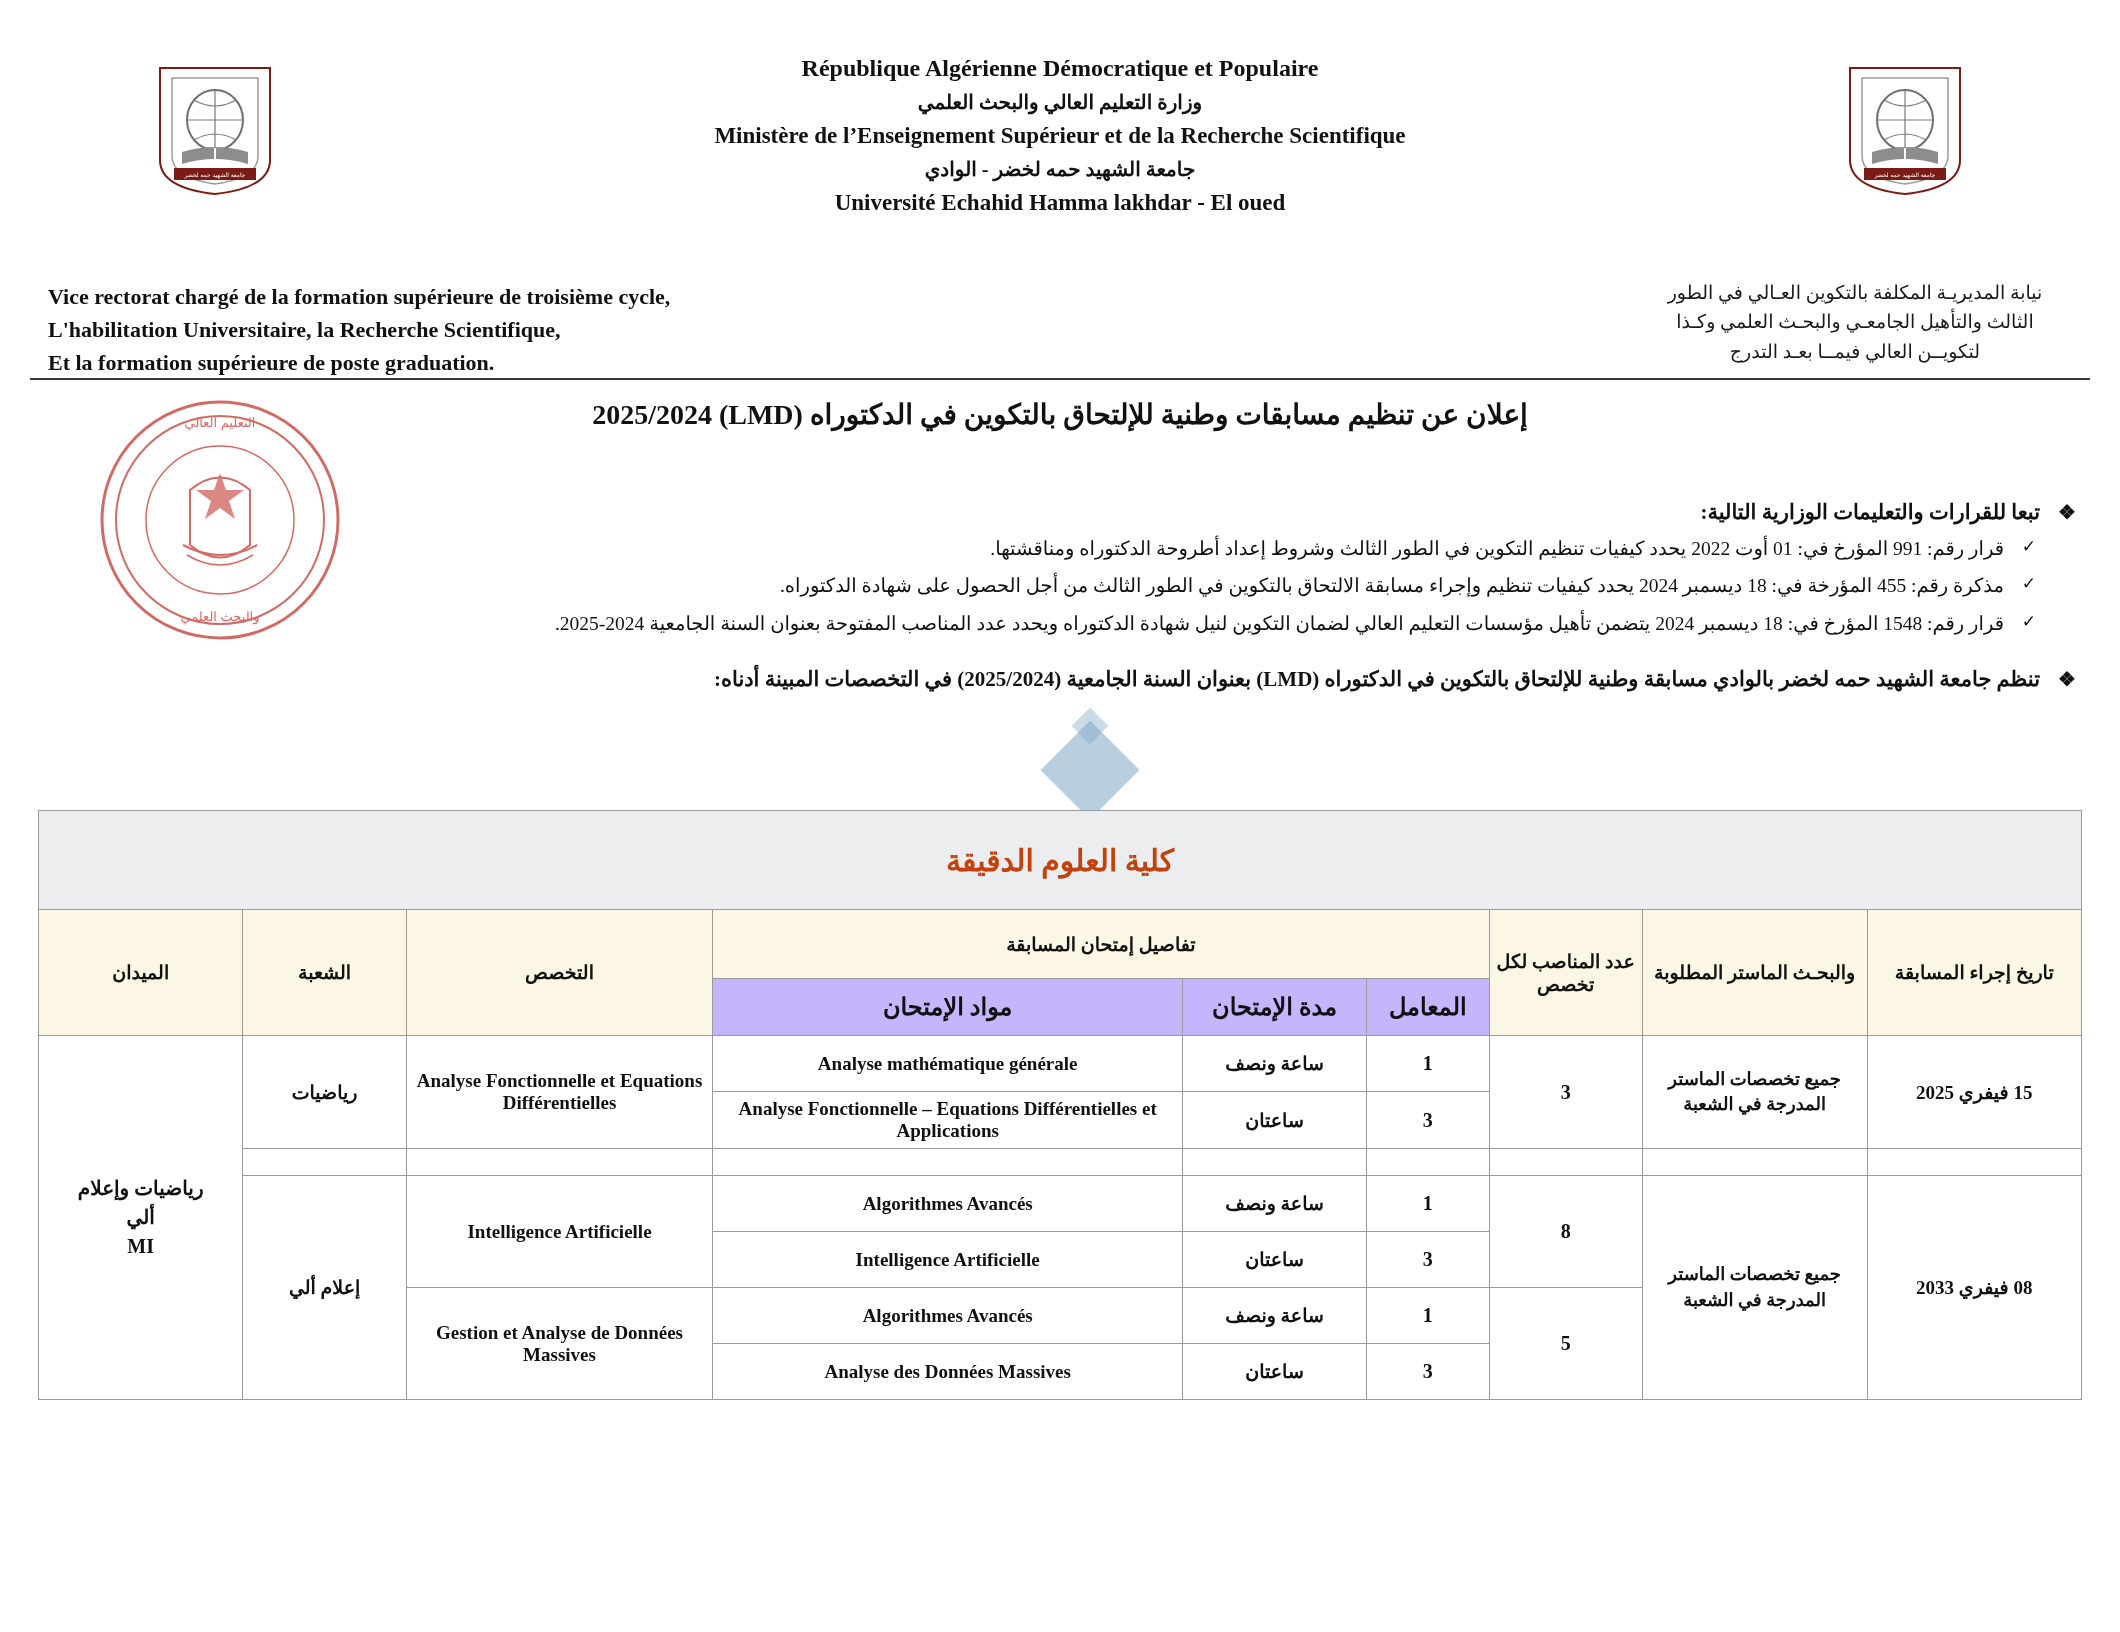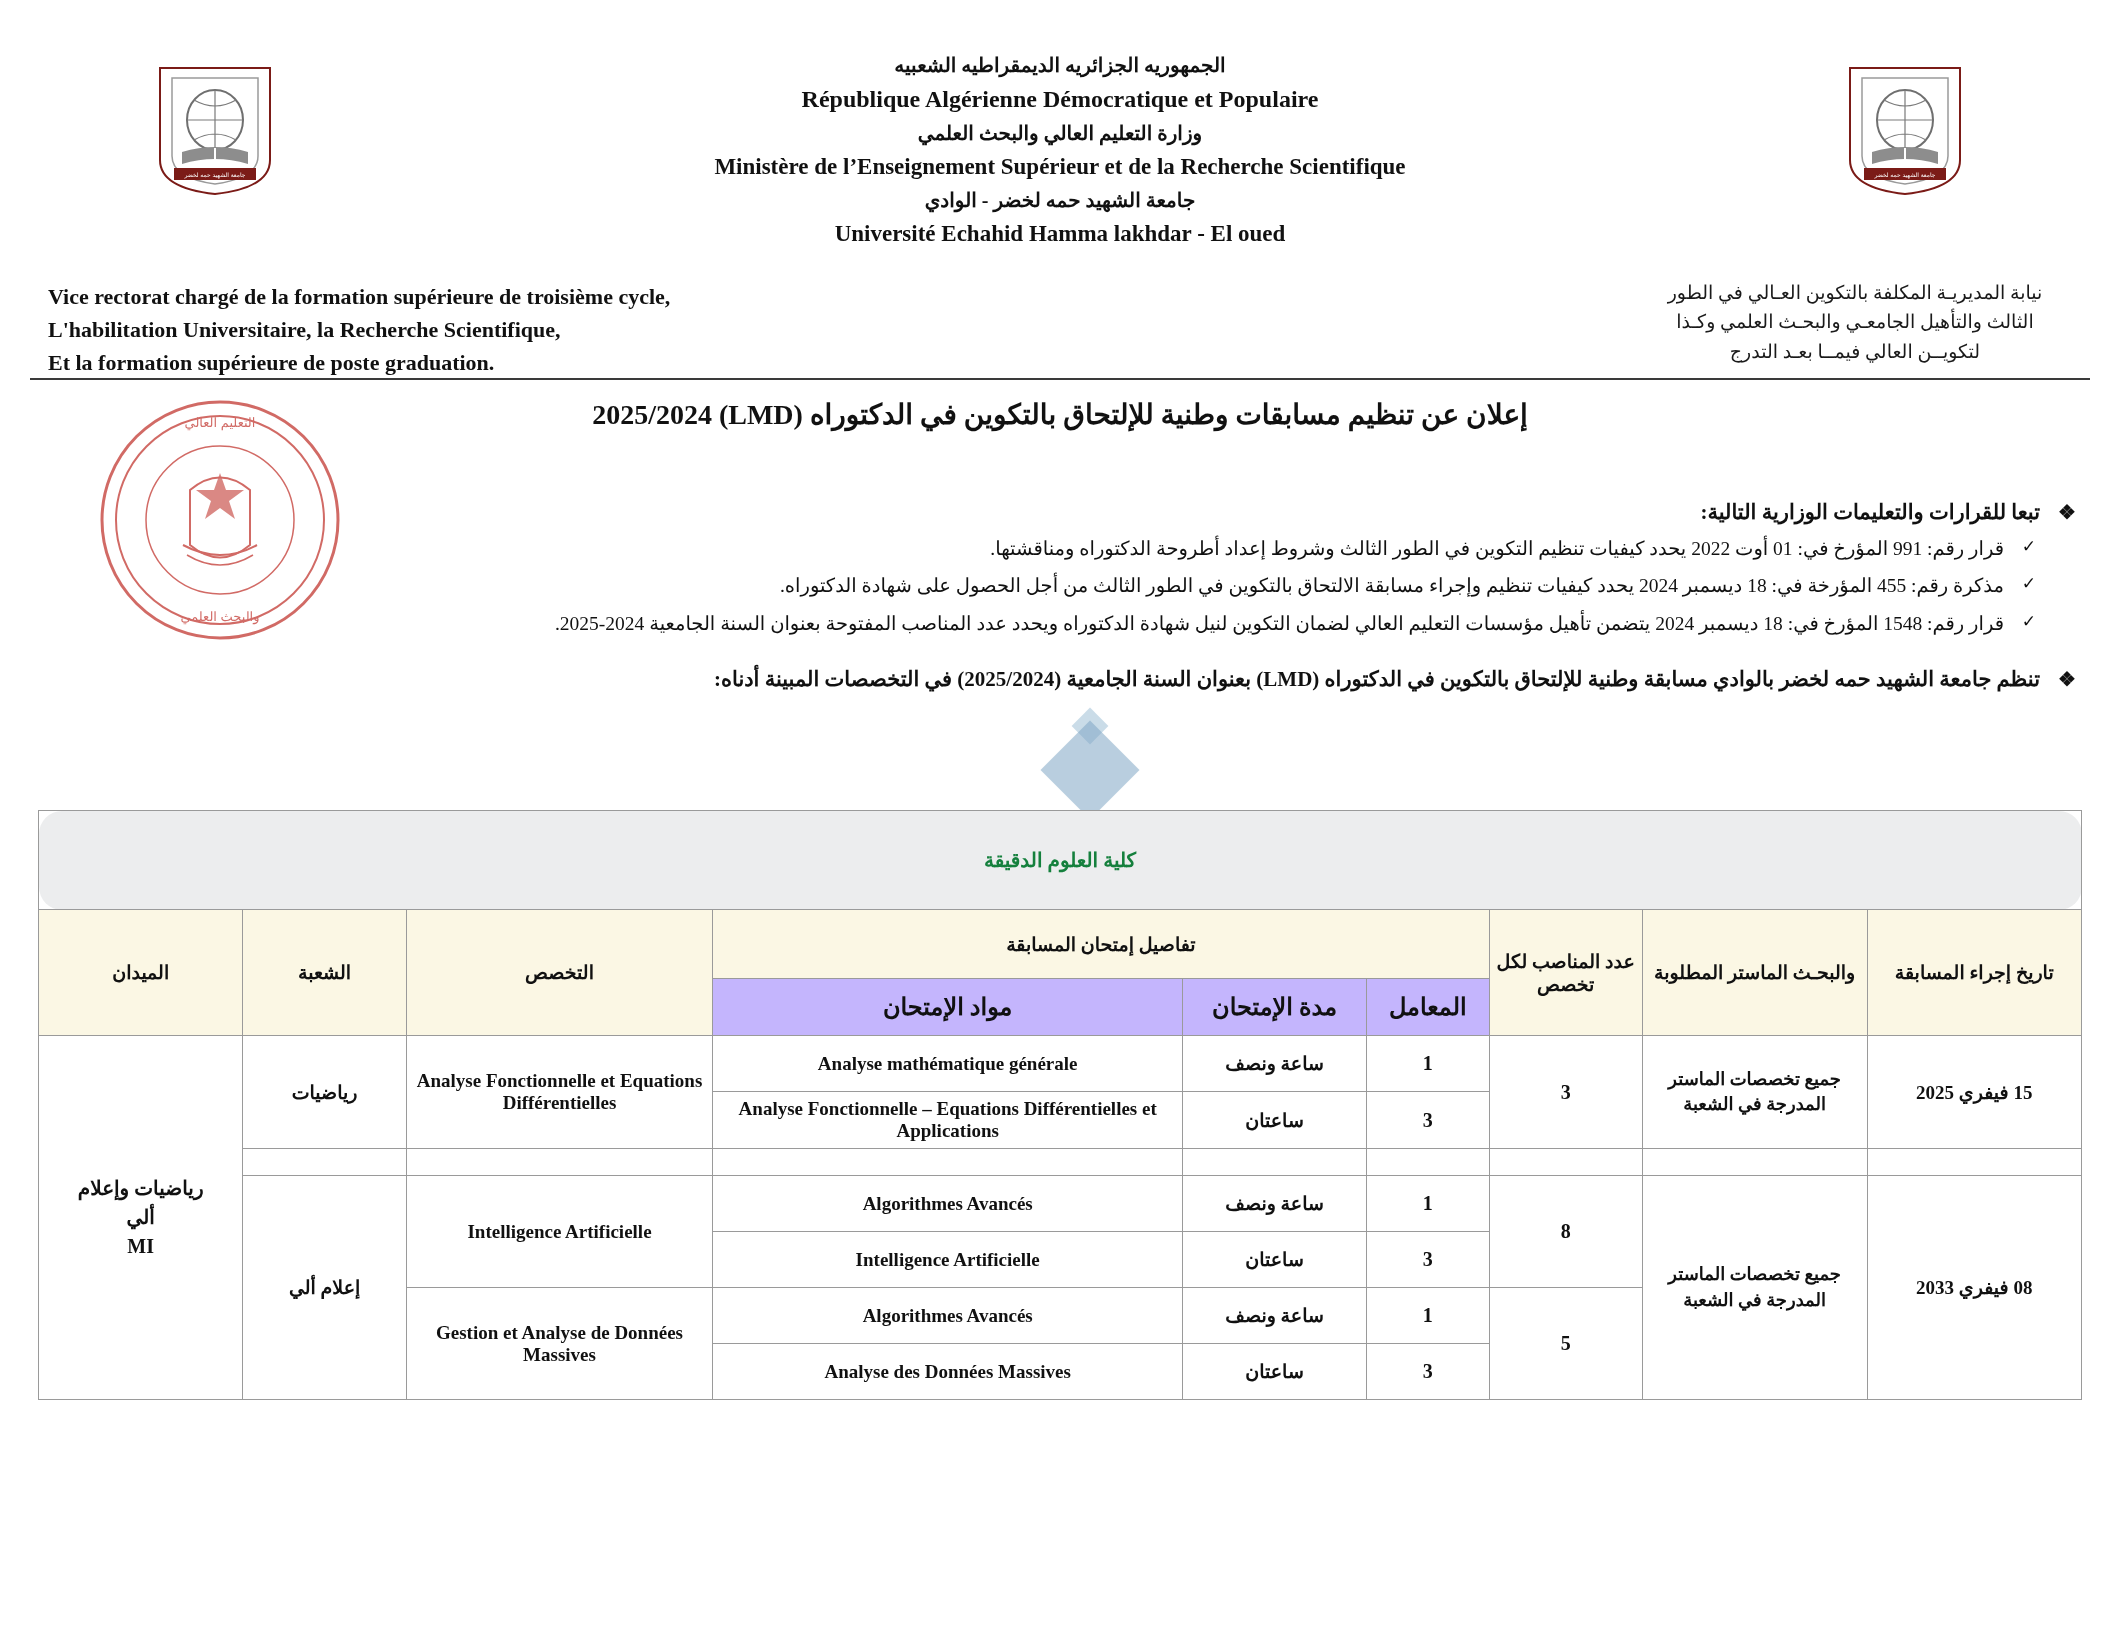--- a/index.html
+++ b/index.html
@@ -238,25 +238,24 @@
   }
   table.main td, table.main th {
     border: 1px solid #9a9a9a;
     text-align: center;
     vertical-align: middle;
     padding: 6px 4px;
   }
   .faculty-row td {
     background: #ecedee;
     height: 86px;
-    font-size: 20px;
-    font-weight: bold;
-    color: #15803d;
+    font-size: 30px;
+    font-weight: bold;
+    color: #c2410c;
     letter-spacing: 1px;
-    border-radius: 23px;
   }
   .hdr-row td {
     background: #fbf7e4;
     font-size: 19px;
     font-weight: bold;
     height: 56px;
   }
   .hdr-row td.tall { height: 100px; }
   .sub-hdr td {
     background: #c4b5fd;
@@ -307,21 +306,20 @@
         <ellipse cx="75" cy="60" rx="28" ry="30" fill="none" stroke="#6f6f6f" stroke-width="2"></ellipse>
         <path d="M47 60 H103 M75 30 V90 M54 40 Q75 52 96 40 M54 80 Q75 68 96 80" stroke="#7a7a7a" stroke-width="1.2" fill="none"></path>
         <path d="M42 92 Q75 82 108 92 L108 104 Q75 94 42 104 Z" fill="#8d8d8d"></path>
         <path d="M75 88 V104" stroke="#fff" stroke-width="2"></path>
         <rect x="34" y="108" width="82" height="12" fill="#7b1b17"></rect>
         <text x="75" y="117" font-size="6" fill="#fff" text-anchor="middle" font-family="Liberation Sans, sans-serif">جامعة الشهيد حمه لخضر</text>
       </svg>
     </div>
 
     <div class="header-center">
-      <div class="hdr-ar">الجمهوريه الجزائريه الديمقراطيه الشعبيه</div>
       <div class="hdr-fr">République Algérienne Démocratique et Populaire</div>
       <div class="hdr-ar">وزارة التعليم العالي والبحث العلمي</div>
       <div class="hdr-fr small">Ministère de l’Enseignement Supérieur et de la Recherche Scientifique</div>
       <div class="hdr-ar">جامعة الشهيد حمه لخضر - الوادي</div>
       <div class="hdr-fr small">Université Echahid Hamma lakhdar - El oued</div>
     </div>
 
     <div class="vice-rectorat">
       <div>Vice rectorat chargé de la formation supérieure de troisième cycle,</div>
       <div>L'habilitation Universitaire, la Recherche Scientifique,</div>

